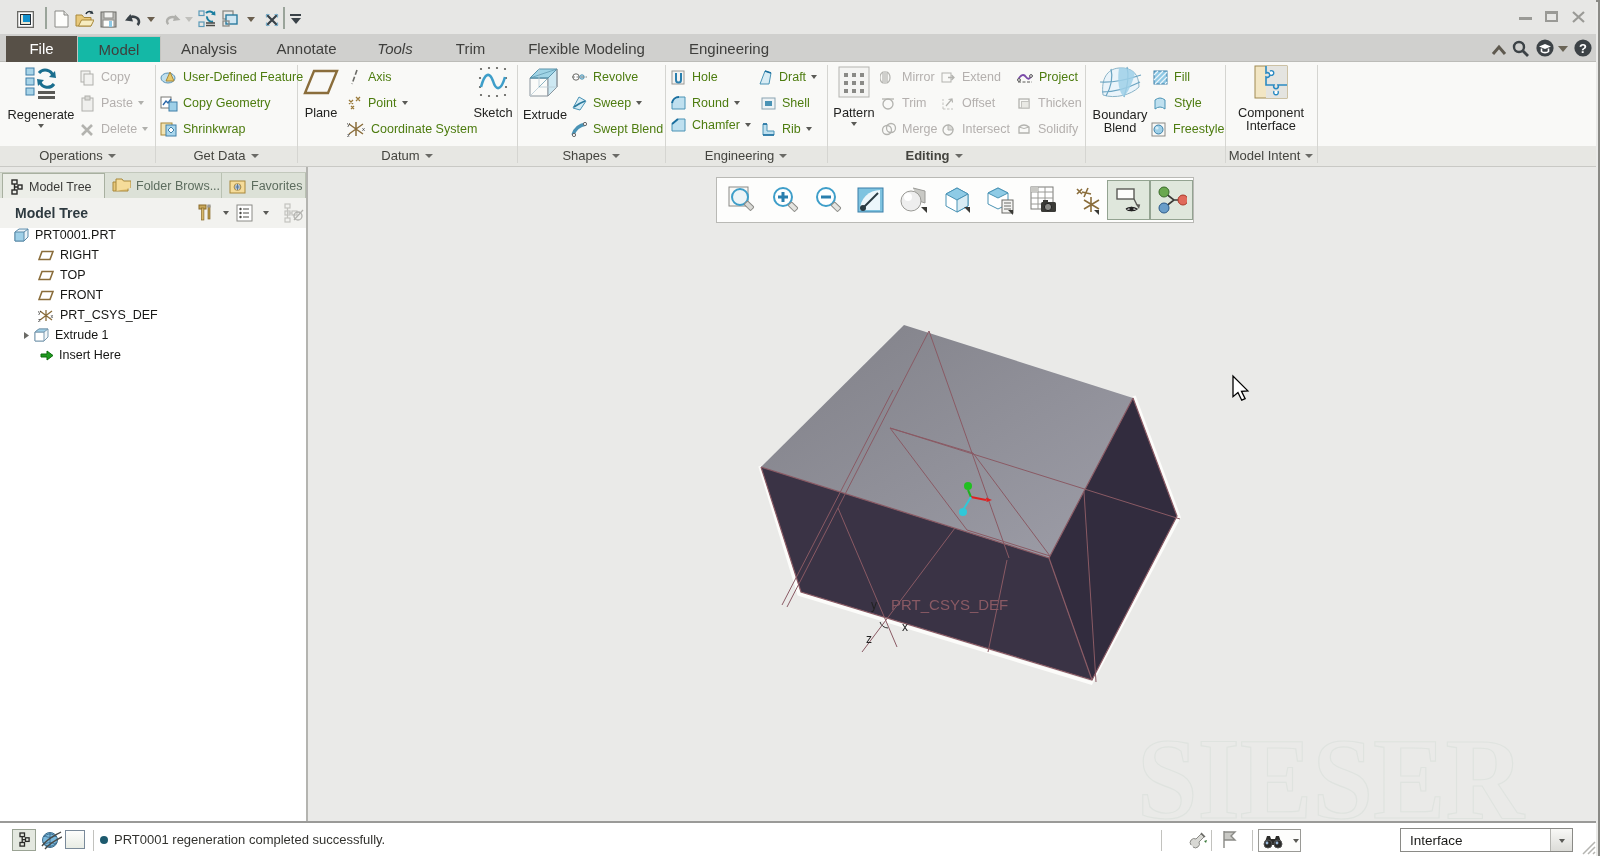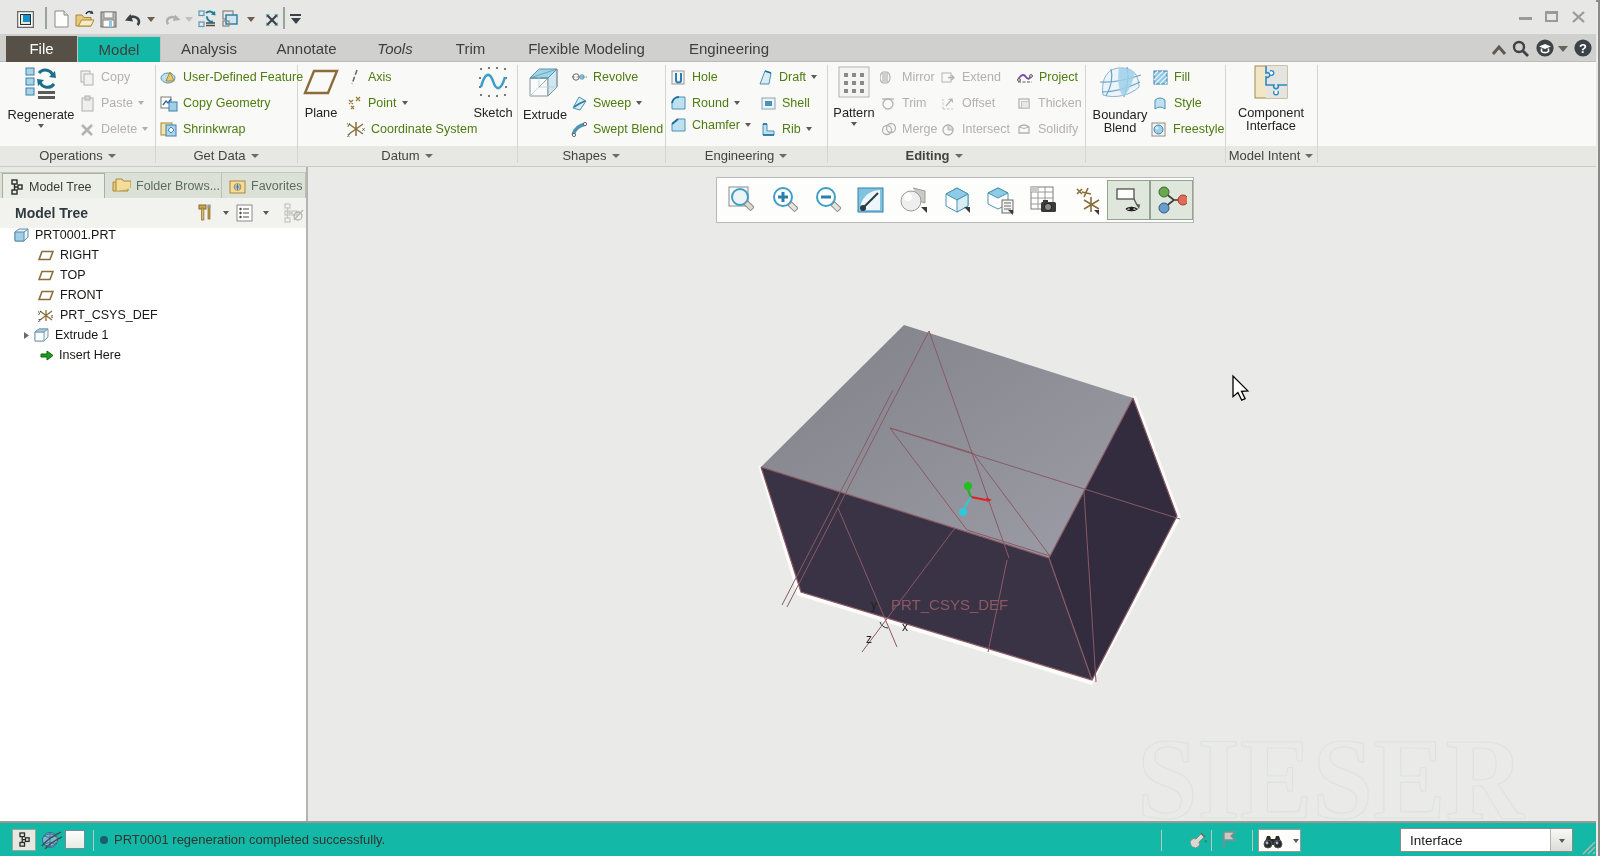--- a/index.html
+++ b/index.html
@@ -36,21 +36,21 @@
 #ptree { position:absolute; left:0; top:61px; width:306px; height:593px; background:#fff; }
 .titem { position:absolute; display:flex; align-items:center; font-size:12.5px; color:#161614; white-space:nowrap; }
 .titem svg { margin-right:6px; }
 
 #canvas { position:absolute; left:310px; top:0; width:1286px; height:654px; background:#eaeae8; }
 #ctoolbar { position:absolute; left:406px; top:10px; width:478px; height:46px; background:#fdfdfc; border:1px solid #b9b9b5; display:flex; align-items:center; padding-left:4px; }
 .cbtn { width:43px; height:40px; display:flex; align-items:center; justify-content:center; position:relative; }
 .cbtn.on { background:#dfe7dc; border:1px solid #93a391; }
 #watermark { position:absolute; left:827px; top:545px; font-family:"Liberation Serif", serif; font-weight:bold; font-size:117px; letter-spacing:0; color:rgba(0,0,0,0); -webkit-text-stroke:1.2px #dfe3df; transform:scaleX(0.93); transform-origin:left top; }
 
-#statusbar { position:absolute; left:0; top:821px; width:1596px; height:35px; background:#14b8a6; border-top:2px solid #9a9a98; font-size:13px; color:#33332f; }
+#statusbar { position:absolute; left:0; top:821px; width:1596px; height:35px; background:#ffffff; border-top:2px solid #9a9a98; font-size:13px; color:#33332f; }
 .ssep { position:absolute; top:7px; width:1px; height:21px; background:#c2c2be; }
 </style>
 </head>
 <body>
 <div id="win"></div>
 <div id="titlebar">
   <svg width="17" height="17" style="position:absolute;left:17px;top:11px;" viewBox="0 0 17 17">
       <rect x="0.5" y="0.5" width="16" height="16" fill="#fff" stroke="#6a6a66" stroke-width="1.6"></rect>
       <rect x="3" y="3" width="11" height="11" fill="#23303a"></rect>
       <rect x="4" y="4" width="9" height="9" fill="#eae6d2"></rect>

